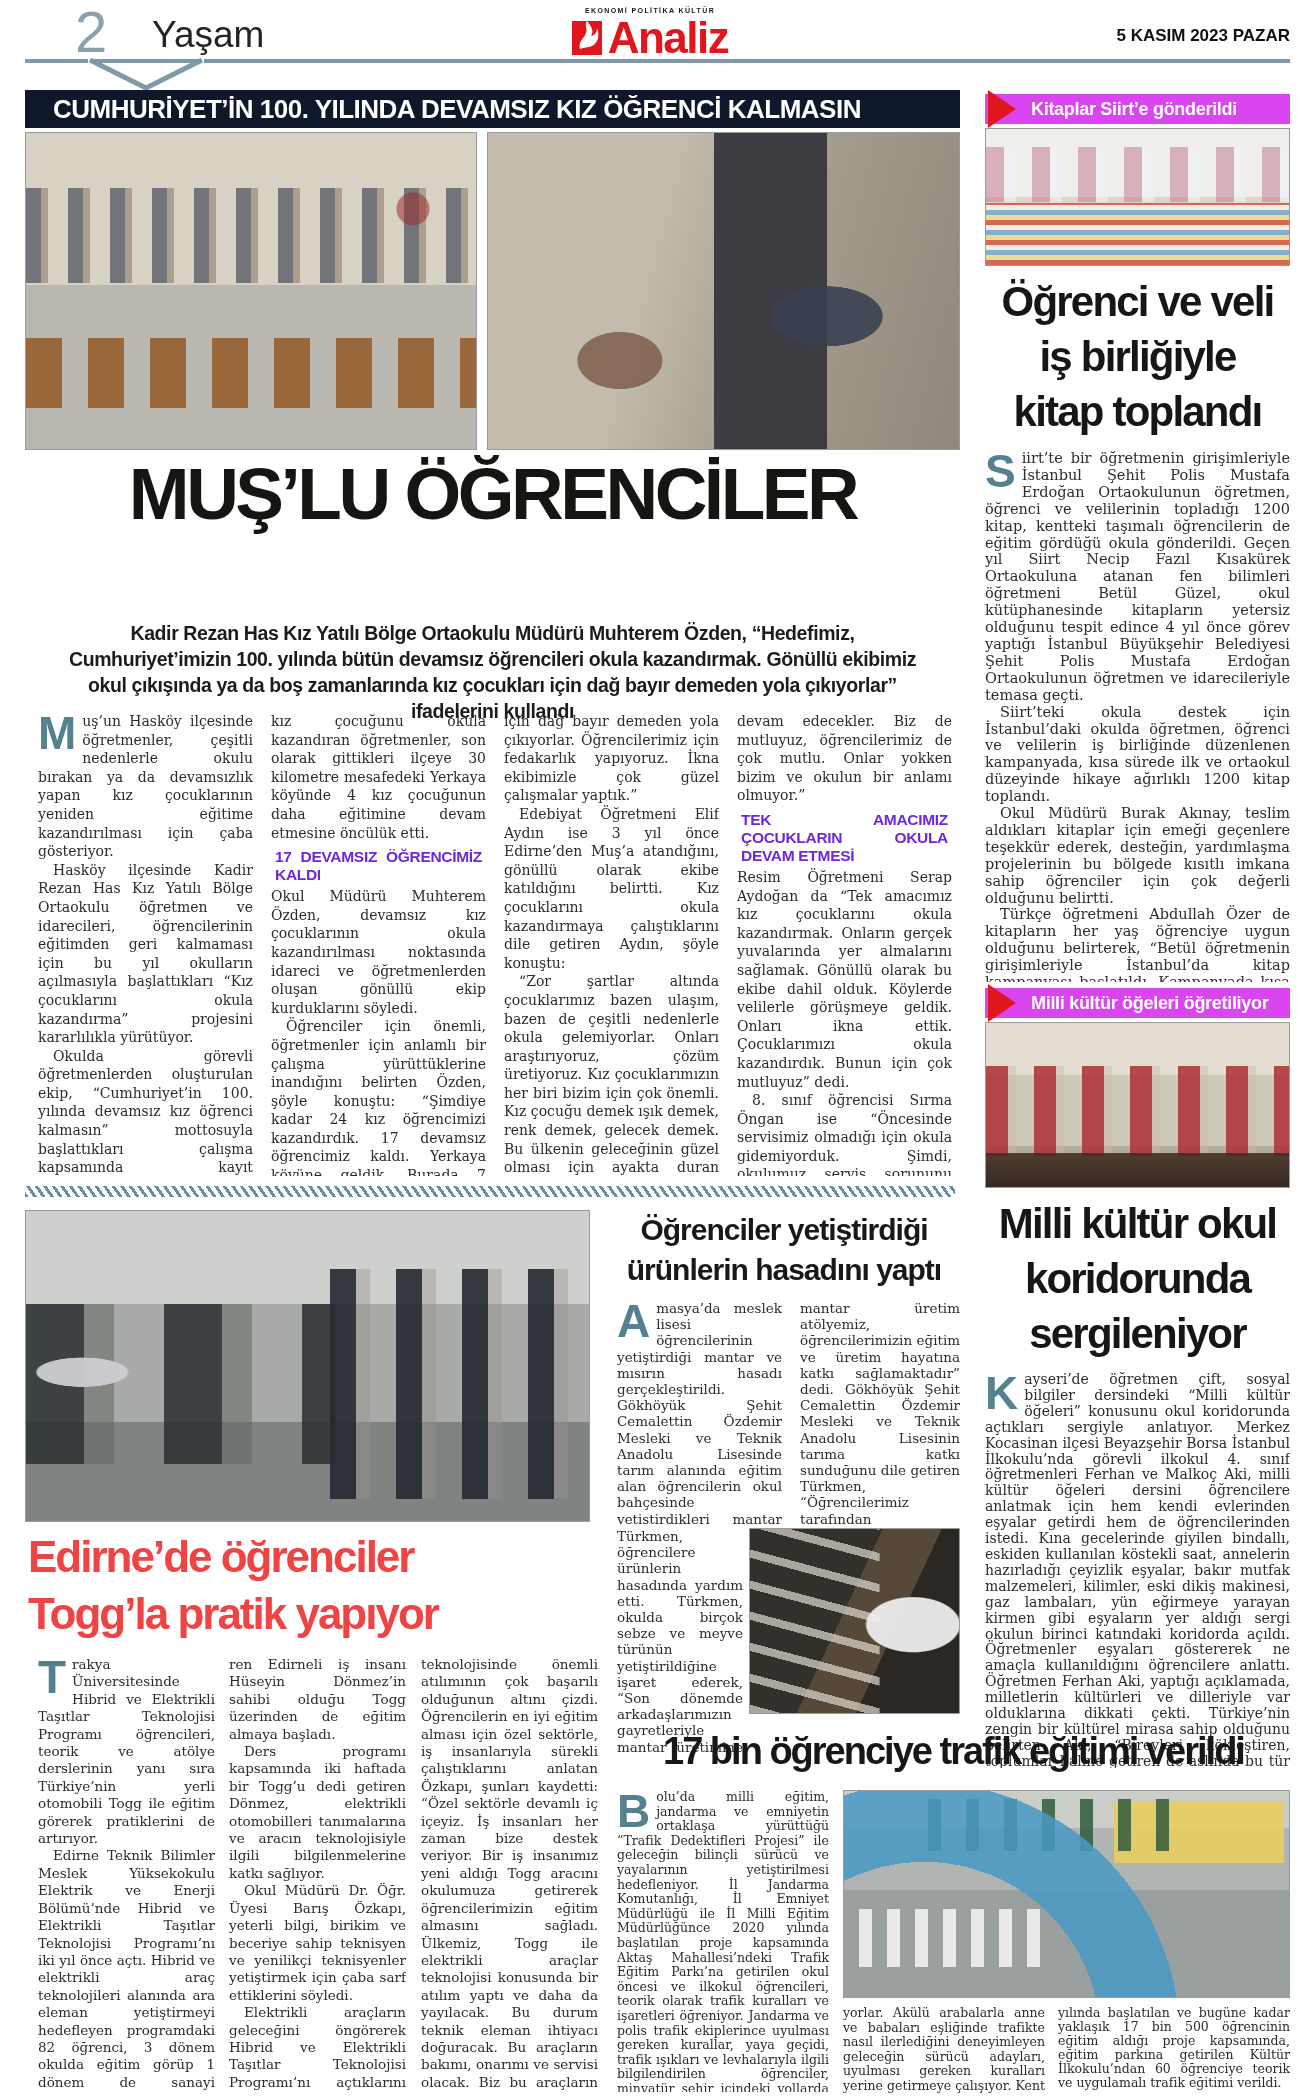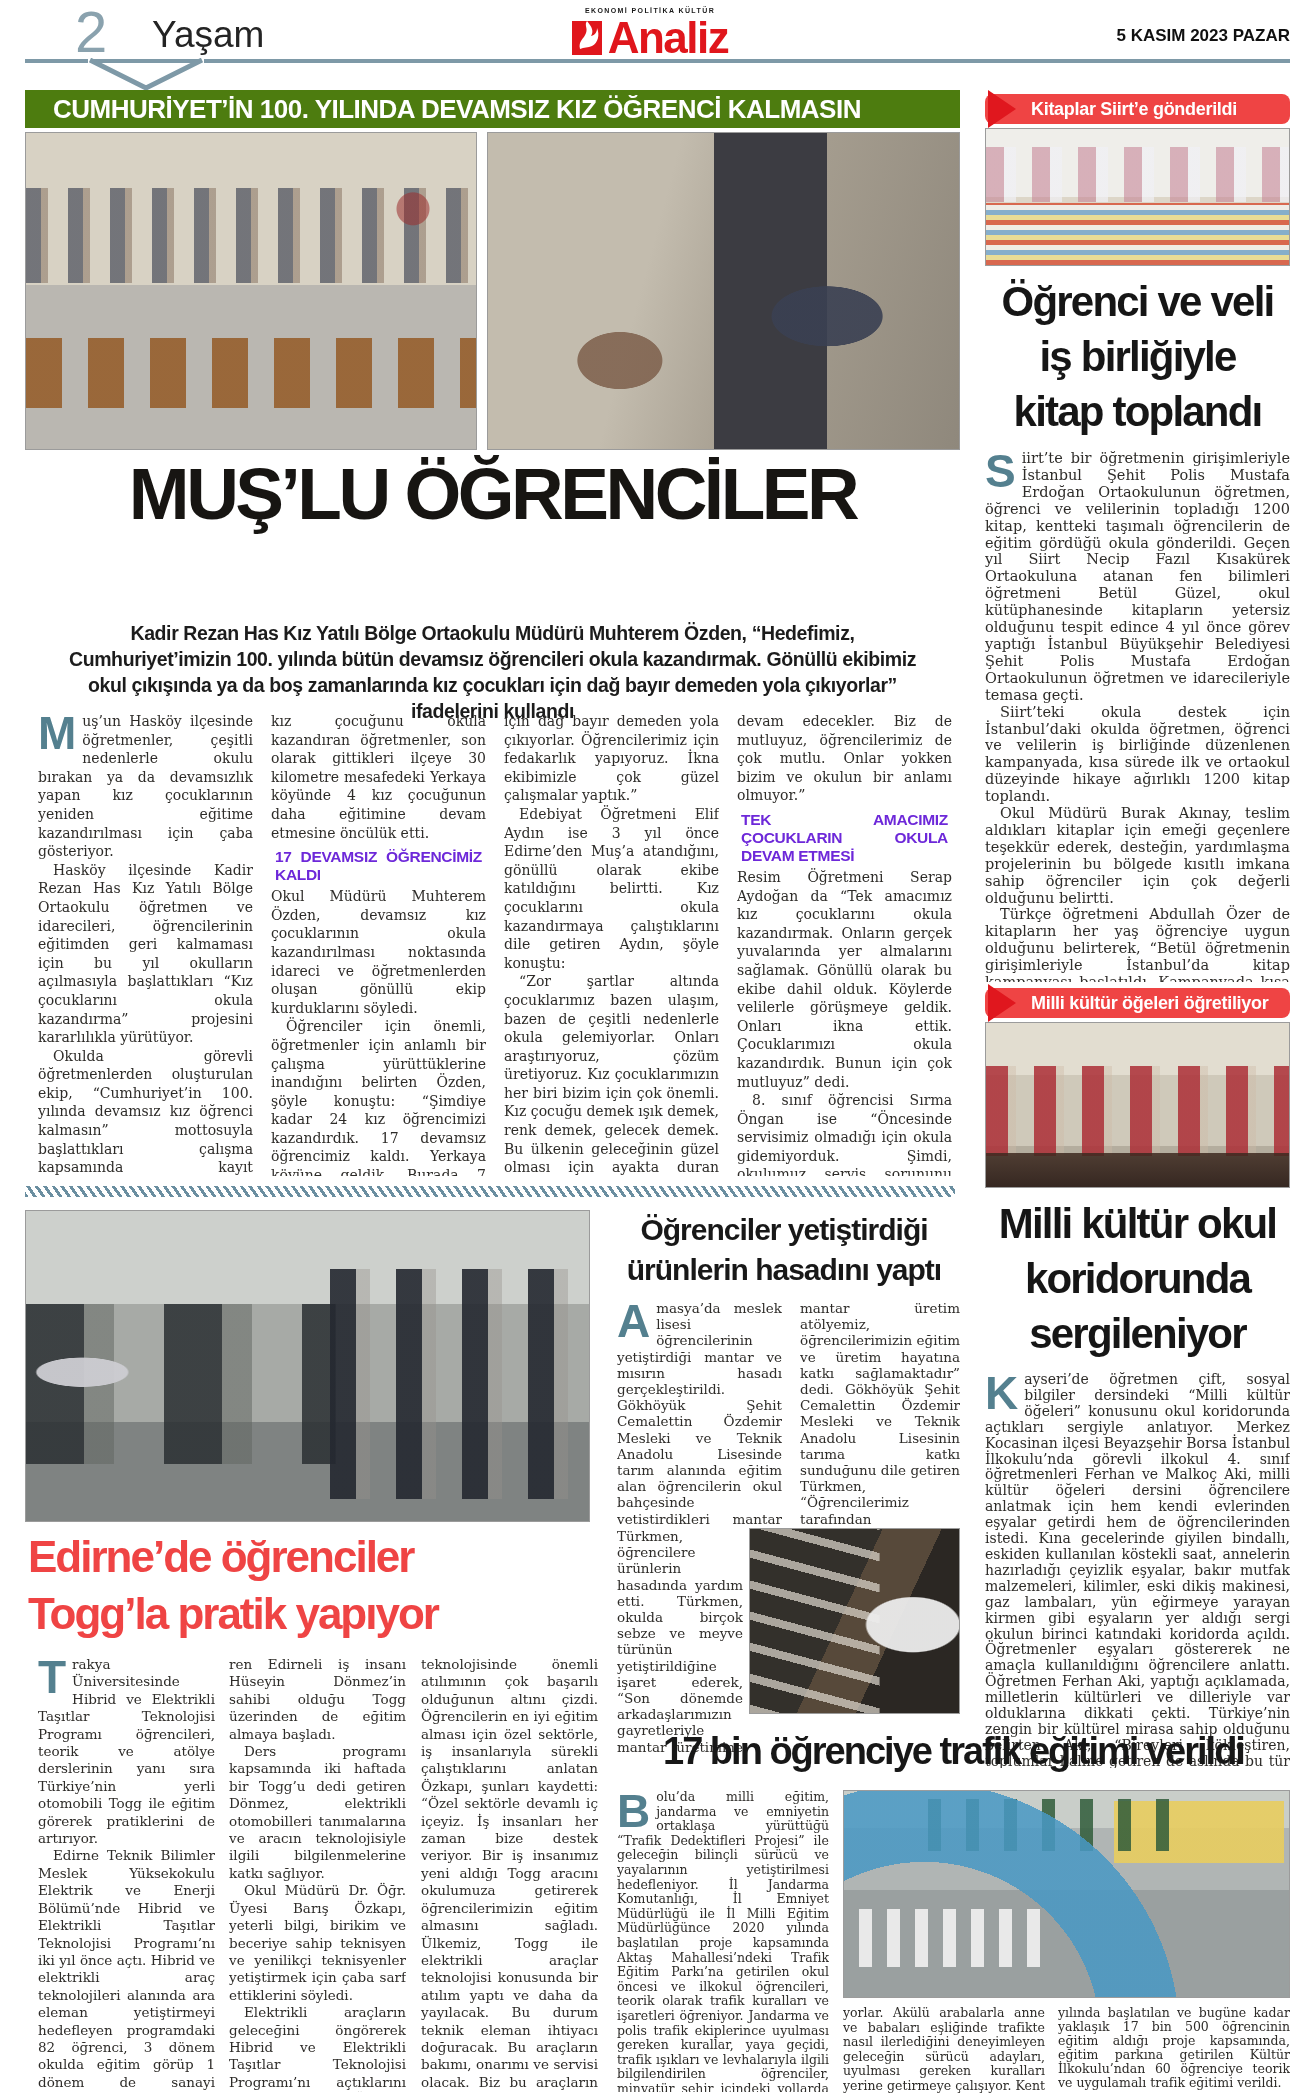--- a/index.html
+++ b/index.html
@@ -10,26 +10,26 @@
   .section-name{position:absolute;left:152px;top:14px;font:400 37px/42px "Liberation Sans",sans-serif;color:#242424;}
   .logo-block{position:absolute;left:525px;top:6px;width:250px;text-align:center;}
   .logo-tagline{font:700 7px/9px "Liberation Sans",sans-serif;letter-spacing:1.4px;color:#1a1a1a;}
   .logo-row{display:flex;align-items:center;justify-content:center;gap:4px;}
   .logo-word{font:700 44px/46px "Liberation Sans",sans-serif;color:#e0161c;letter-spacing:-1.5px;}
   .edition-date{position:absolute;left:1060px;top:26px;width:230px;text-align:right;
                 font:700 17px/20px "Liberation Sans",sans-serif;color:#101010;}
   .header-rule{position:absolute;left:25px;top:59px;width:1265px;height:4px;background:#7e99a7;}
   .header-notch{position:absolute;left:88px;top:58px;}
   
-  .banner{position:absolute;left:25px;top:90px;width:935px;height:38px;background:#4d7c0f;
+  .banner{position:absolute;left:25px;top:90px;width:935px;height:38px;background:#0f172a;
           color:#fff;font:700 26px/38px "Liberation Sans",sans-serif;letter-spacing:-0.5px;
           padding-left:28px;box-sizing:border-box;white-space:nowrap;overflow:hidden;}
-  .kicker{position:absolute;width:305px;height:30px;background:#ef4444;color:#fff;
+  .kicker{position:absolute;width:305px;height:30px;background:#d946ef;color:#fff;
           font:700 18px/30px "Liberation Sans",sans-serif;letter-spacing:-0.3px;
-          padding-left:46px;box-sizing:border-box;white-space:nowrap;overflow:visible;border-radius:8px;}
+          padding-left:46px;box-sizing:border-box;white-space:nowrap;overflow:visible;}
   .kicker-arrow{position:absolute;left:3px;top:-4px;width:0;height:0;
           border-top:19px solid transparent;border-bottom:19px solid transparent;
           border-left:28px solid #e0171e;}
   
   .hl-main{position:absolute;left:25px;width:935px;text-align:center;
            font:700 73px/76px "Liberation Sans",sans-serif;letter-spacing:-3.5px;color:#171512;}
   .hl-sub{position:absolute;left:60px;top:620px;width:865px;text-align:center;
           font:700 19.5px/26px "Liberation Sans",sans-serif;letter-spacing:-0.4px;color:#1c1c1c;}
   .hl-side{position:absolute;width:305px;text-align:center;
            font:700 42px/55px "Liberation Sans",sans-serif;letter-spacing:-1.8px;color:#161616;}

